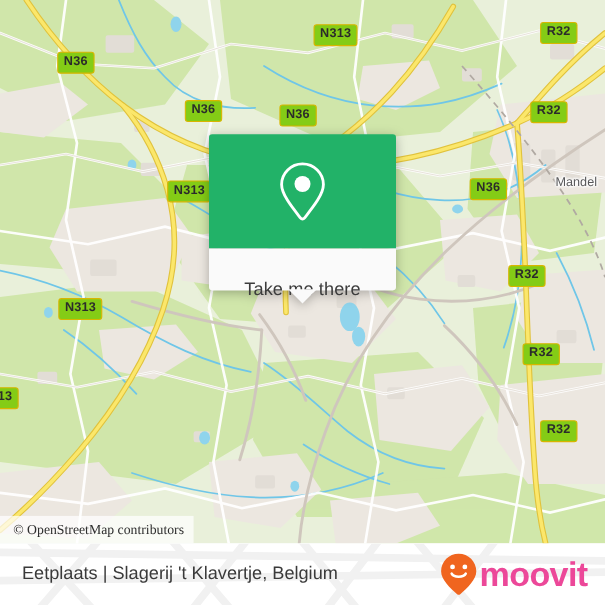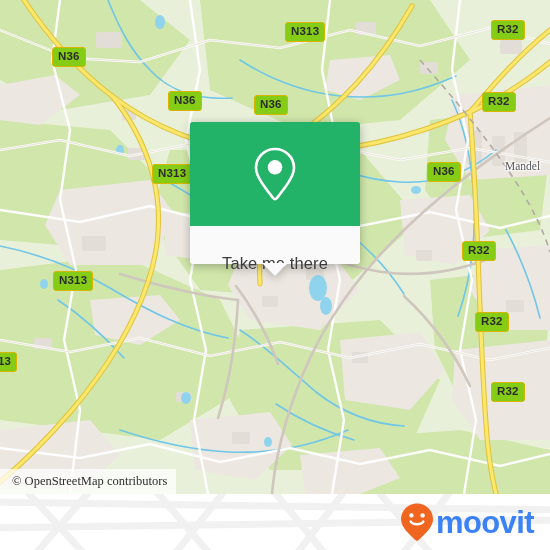--- a/index.html
+++ b/index.html
@@ -163,21 +163,21 @@
     position: absolute;
     right: 16px;
     top: 50%;
     transform: translateY(-50%);
     display: flex;
     align-items: center;
     z-index: 2;
   }
 
   #brand-wordmark {
-    color: #3b82f6;
+    color: #ec4899;
     font-family: "Liberation Sans", sans-serif;
     font-size: 31px;
     font-weight: bold;
     letter-spacing: -0.6px;
     margin-left: 1px;
     line-height: 31px;
   }
 </style>
 </head>
 <body>
@@ -329,21 +329,21 @@
     <div class="shield" style="left:254px; top:95px;">N36</div>
     <div class="shield" style="left:482px; top:92px;">R32</div>
     <div class="shield" style="left:152px; top:164px;">N313</div>
     <div class="shield" style="left:427px; top:162px;">N36</div>
     <div class="shield" style="left:462px; top:241px;">R32</div>
     <div class="shield" style="left:53px; top:271px;">N313</div>
     <div class="shield" style="left:475px; top:312px;">R32</div>
     <div class="shield" style="left:-8px; top:352px;">13</div>
     <div class="shield" style="left:491px; top:382px;">R32</div>
 
-    <div class="place-label" style="left:505px; top:160px;font-family:Liberation Serif, serif;">Mandel</div>
+    <div class="place-label" style="left:505px; top:160px;">Mandel</div>
 
     <div id="callout">
       <div id="callout-green">
         <svg width="44" height="56" viewBox="0 0 44 56">
           <path d="M22,3 C11.5,3 3,11.4 3,21.7 C3,31 13,43 20.3,52.3 C21.2,53.4 22.8,53.4 23.7,52.3 C31,43 41,31 41,21.7 C41,11.4 32.5,3 22,3 Z" fill="none" stroke="#ffffff" stroke-width="2.6"></path>
           <circle cx="22" cy="21.3" r="7.3" fill="#ffffff"></circle>
         </svg>
       </div>
       <div id="callout-foot">
         <span id="callout-foot-label">Take me there</span>
@@ -365,20 +365,21 @@
         <path d="M230,-10 L170,66"></path>
         <path d="M268,-10 L330,66"></path>
         <path d="M350,-10 L292,66"></path>
         <path d="M372,-10 L436,66"></path>
         <path d="M456,-10 L398,66"></path>
         <path d="M-10,34 L560,26"></path>
         <path d="M-10,8 L560,16"></path>
       </g>
     </svg>
 
+    <div id="bottom-title">Eetplaats | Slagerij 't Klavertje, Belgium</div>
 
     <div id="brand">
       <svg width="36" height="40" viewBox="0 0 36 40">
         <path d="M18,1.5 C9.2,1.5 2,8.6 2,17.3 C2,25 10.2,32.6 16.6,38.2 C17.4,38.9 18.6,38.9 19.4,38.2 C25.8,32.6 34,25 34,17.3 C34,8.6 26.8,1.5 18,1.5 Z" fill="#f0651f"></path>
         <circle cx="12.4" cy="13.4" r="2.2" fill="#ffffff"></circle>
         <circle cx="23.6" cy="13.4" r="2.2" fill="#ffffff"></circle>
         <path d="M11.6,19.4 C13.6,23.2 22.4,23.2 24.4,19.4" fill="none" stroke="#ffffff" stroke-width="2.3" stroke-linecap="round"></path>
       </svg>
       <span id="brand-wordmark">moovit</span>
     </div>

